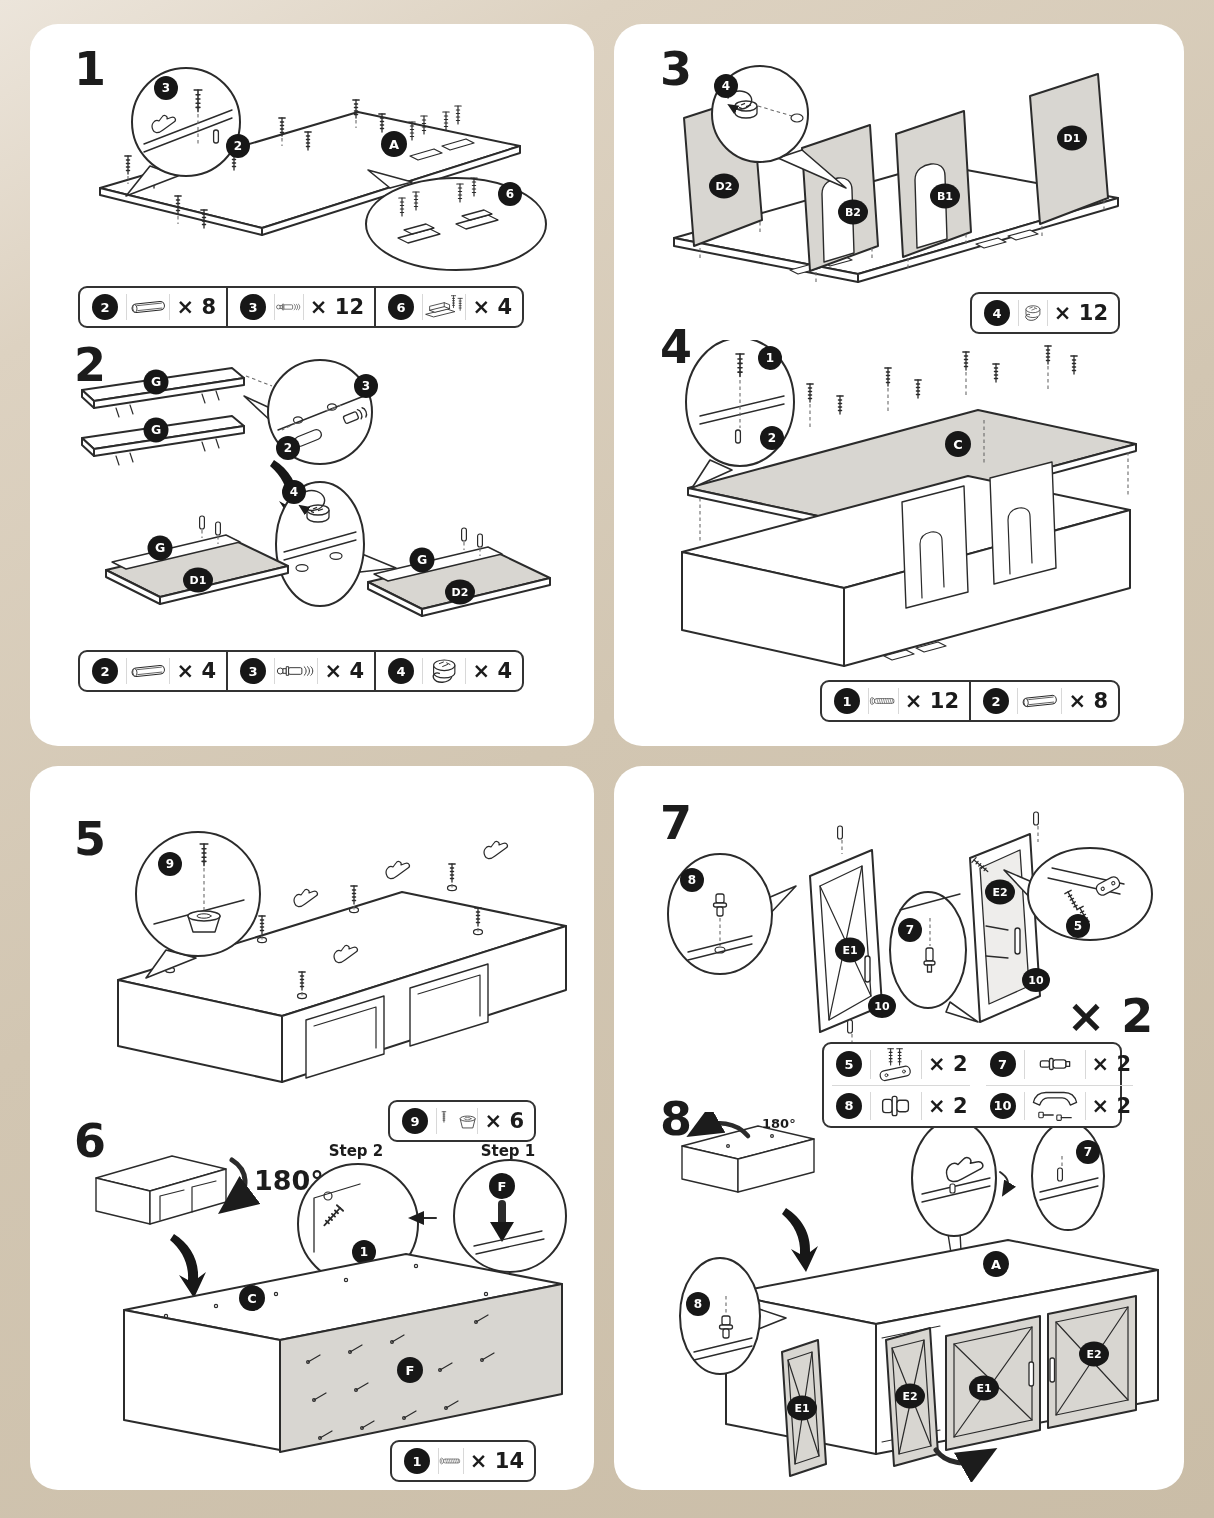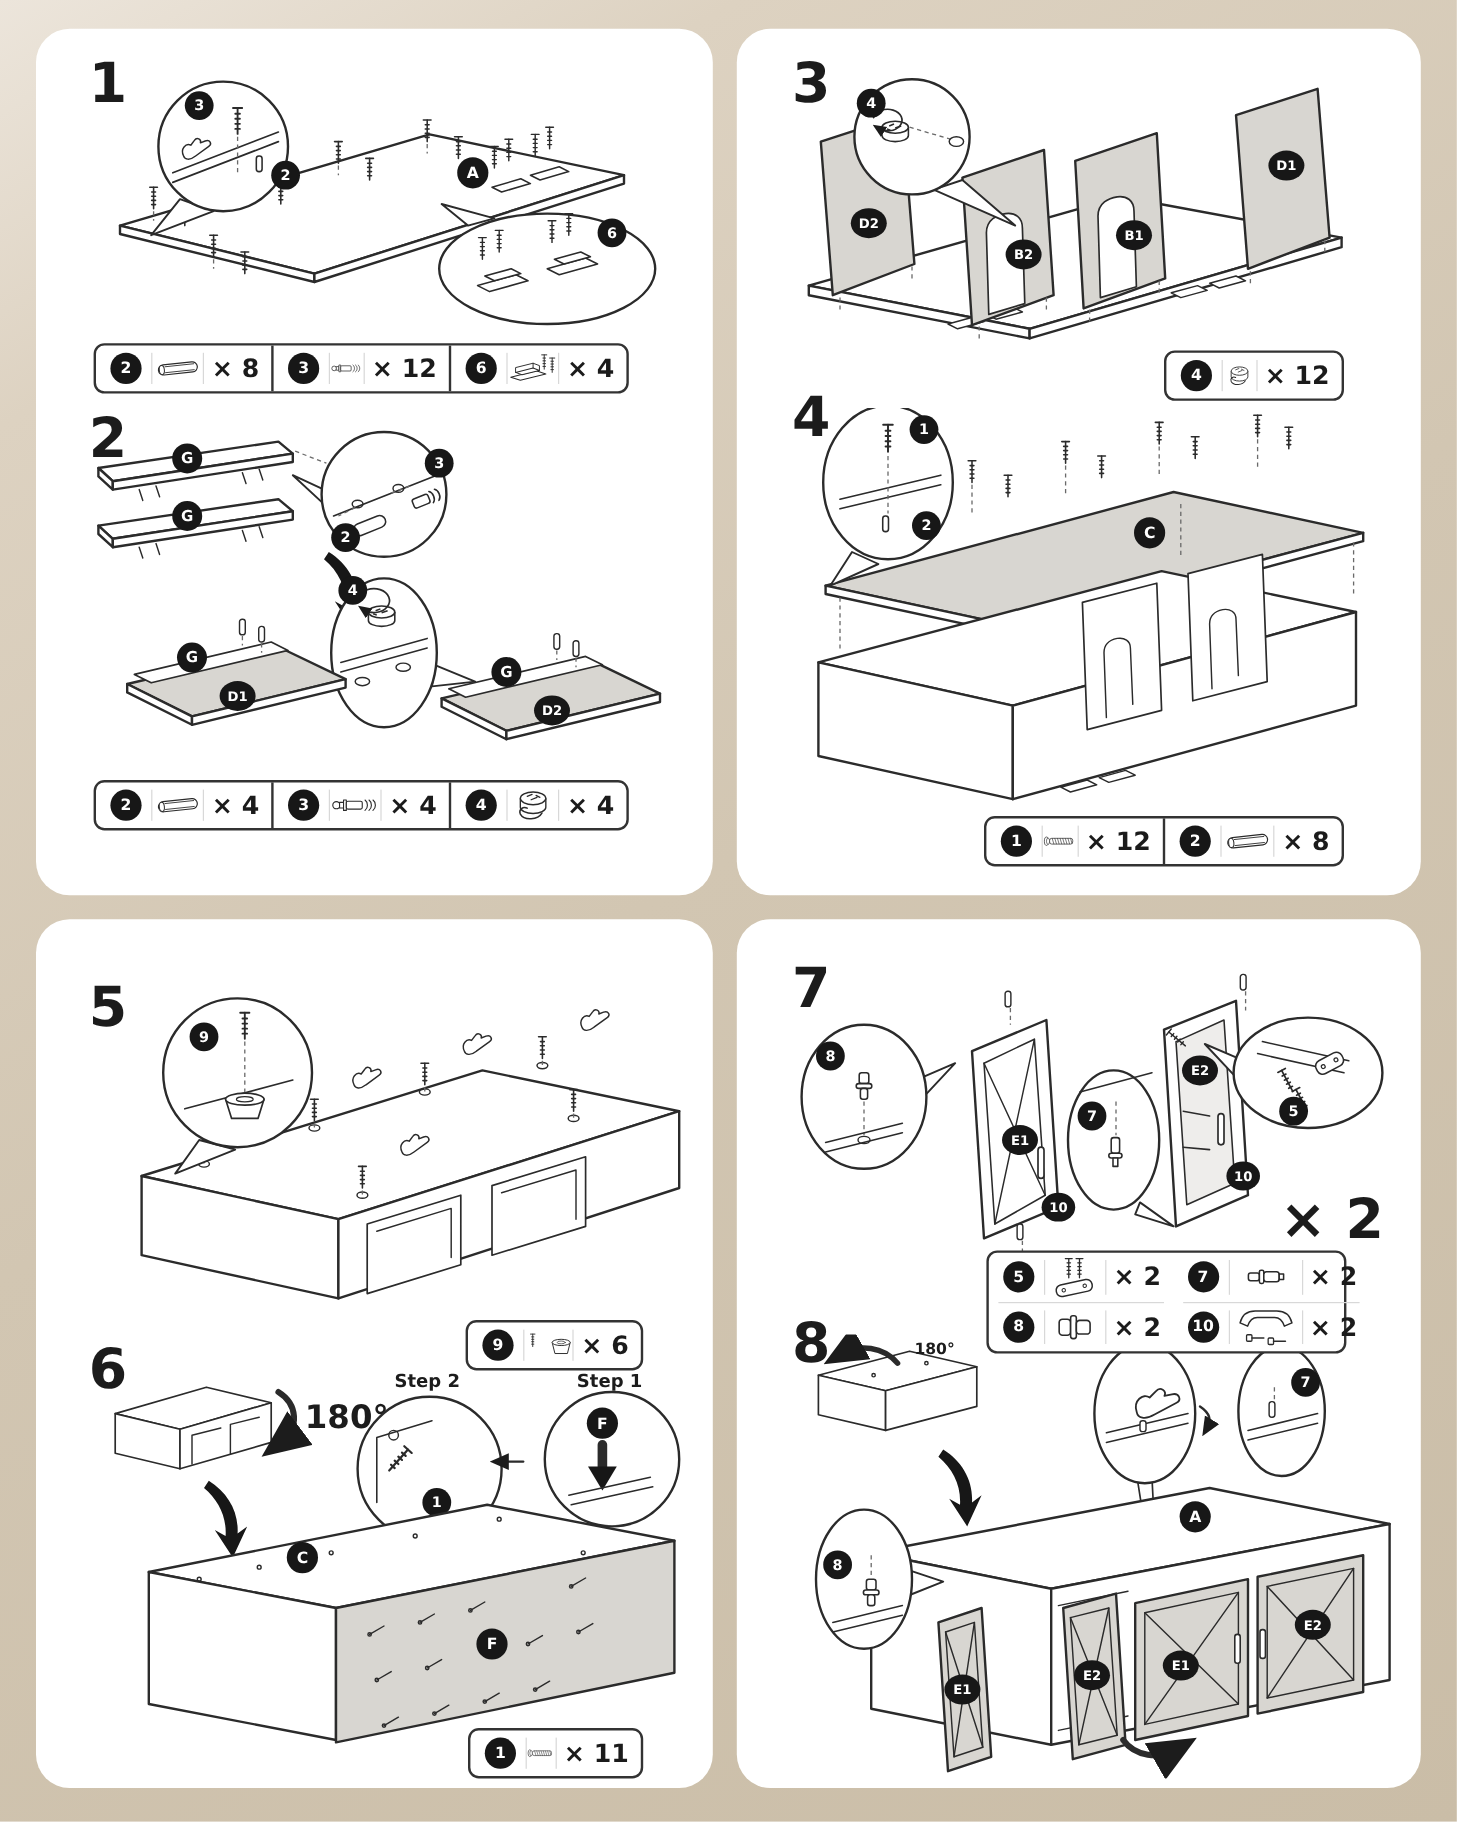--- a/index.html
+++ b/index.html
@@ -709,21 +709,21 @@
       <span class="hw-sep"></span>
       <span class="hw-icon">
             <svg width="60" height="24" viewBox="0 0 66 28">
         <ellipse cx="7" cy="14" rx="4" ry="8" class="f-w st14"></ellipse>
               <ellipse cx="10" cy="14" rx="3" ry="6" class="f-w st12"></ellipse>
         <rect x="13" y="8.5" width="44" height="11" rx="4" class="f-w st14"></rect>
         <path class="ln st12" d="M18,9 l3,10 M23,9 l3,10 M28,9 l3,10 M33,9 l3,10 M38,9 l3,10 M43,9 l3,10 M48,9 l3,10 M53,9 l2.5,9"></path>
       </svg>
           </span>
       <span class="hw-sep"></span>
-      <span class="hw-qty">× 11</span>
+      <span class="hw-qty">× 14</span>
     </div>
   </div>
 </section>
 
 <section class="panel" id="panel-br">
   <div class="stepnum" style="left:46px;top:34px;">7</div>
 
   <svg class="illus" style="left:24px;top:44px;" width="532" height="240" viewBox="0 0 532 240">
     <g>
       <polygon class="f-w st16" points="130,88 158,76 128,108"></polygon>

